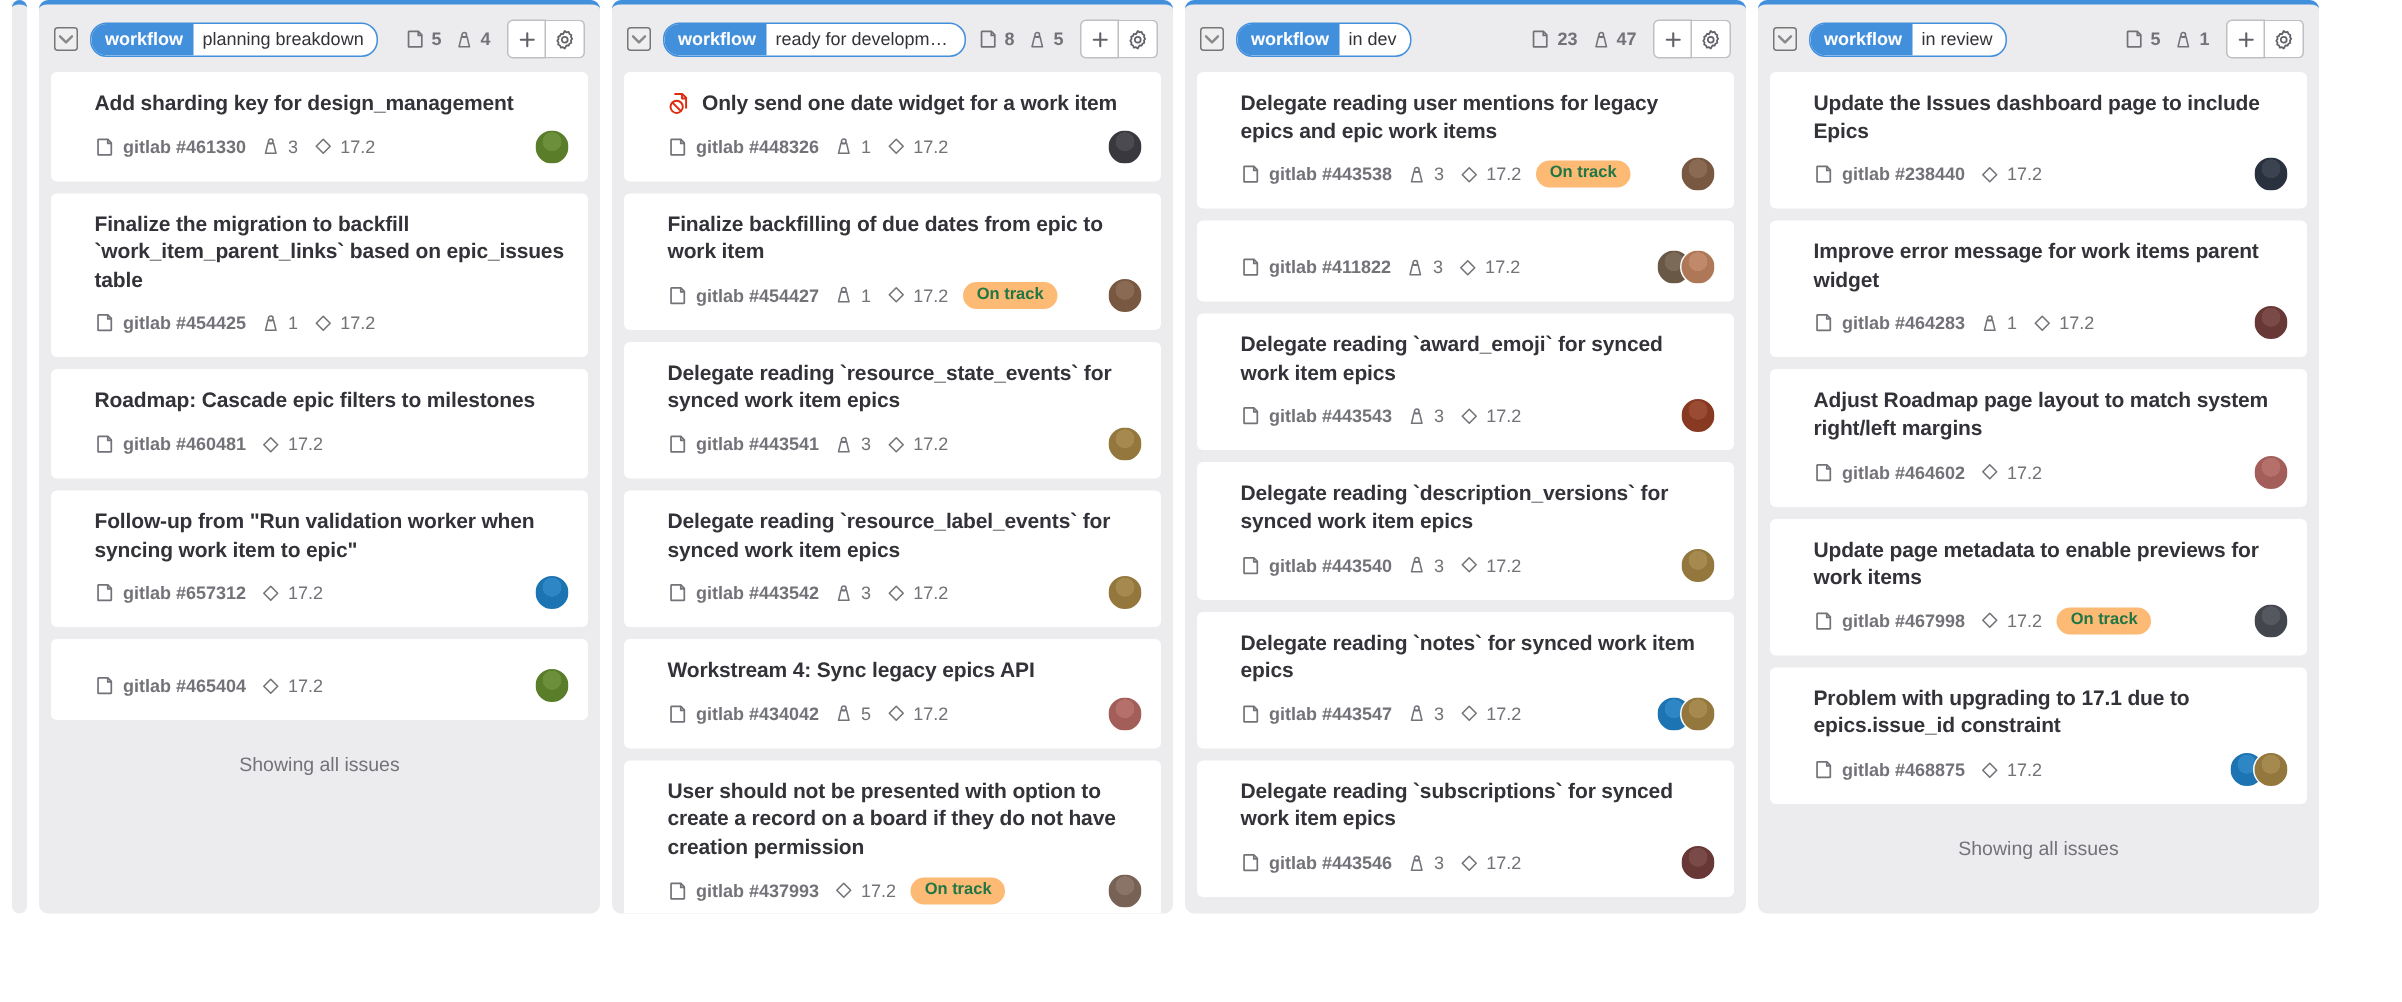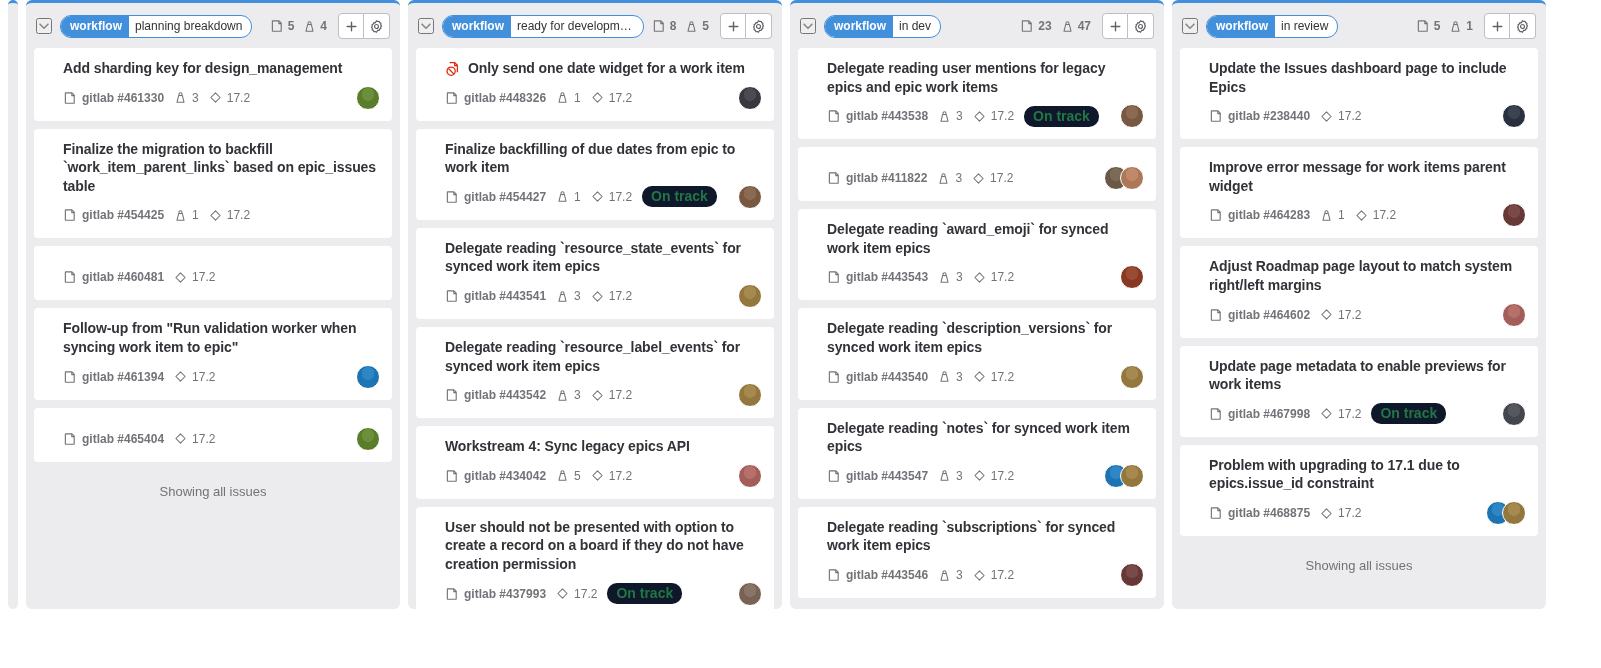--- a/index.html
+++ b/index.html
@@ -165,24 +165,24 @@
     gap: 5px;
     color: #737278;
     font-size: 12px;
     white-space: nowrap;
   }
   .meta svg { display: block; flex: 0 0 auto; }
   .meta .issue-ref { font-weight: bold; color: #737278; }
   .meta .num { color: #737278; }
 
   .health-badge {
-    font-size: 14px;
+    font-size: 11px;
     font-weight: bold;
     color: #217645;
-    background: #0f172a;
+    background: #fdba74;
     border-radius: 10px;
     padding: 3px 9px 4px 9px;
     line-height: 1;
     white-space: nowrap;
   }
 
   .assignees {
     margin-left: auto;
     display: flex;
     align-items: center;
@@ -327,20 +327,23 @@
               <span class="">
                 <svg width="13" height="13" viewBox="0 0 16 16" fill="none" stroke="currentColor" stroke-width="1.3" stroke-linejoin="round">
                   <path d="M8 2.3 13.7 8 8 13.7 2.3 8z"></path>
                 </svg>
               </span>
               <span class="num">17.2</span>
             </span>
           </div>
         </div>
         <div class="board-card">
+          <div class="card-title-row">
+            <div class="card-title">Roadmap: Cascade epic filters to milestones</div>
+          </div>
           <div class="card-footer">
             <span class="meta">
               <span class="">
                 <svg width="14" height="14" viewBox="0 0 16 16" fill="none" stroke="currentColor" stroke-width="1.3" stroke-linejoin="round">
                   <path d="M3 2.2h7.2l2.6 2.6v8.9a.3.3 0 0 1-.3.3H3a.3.3 0 0 1-.3-.3V2.5a.3.3 0 0 1 .3-.3z"></path>
                   <path d="M10.1 2.4v2.9h2.7"></path>
                 </svg>
               </span>
               <span class="issue-ref">gitlab #460481</span>
             </span>
@@ -359,21 +362,21 @@
             <div class="card-title">Follow-up from "Run validation worker when syncing work item to epic"</div>
           </div>
           <div class="card-footer">
             <span class="meta">
               <span class="">
                 <svg width="14" height="14" viewBox="0 0 16 16" fill="none" stroke="currentColor" stroke-width="1.3" stroke-linejoin="round">
                   <path d="M3 2.2h7.2l2.6 2.6v8.9a.3.3 0 0 1-.3.3H3a.3.3 0 0 1-.3-.3V2.5a.3.3 0 0 1 .3-.3z"></path>
                   <path d="M10.1 2.4v2.9h2.7"></path>
                 </svg>
               </span>
-              <span class="issue-ref">gitlab #461394</span>
+              <span class="issue-ref">gitlab #657312</span>
             </span>
             <span class="meta">
               <span class="">
                 <svg width="13" height="13" viewBox="0 0 16 16" fill="none" stroke="currentColor" stroke-width="1.3" stroke-linejoin="round">
                   <path d="M8 2.3 13.7 8 8 13.7 2.3 8z"></path>
                 </svg>
               </span>
               <span class="num">17.2</span>
             </span>
             <div class="assignees">

